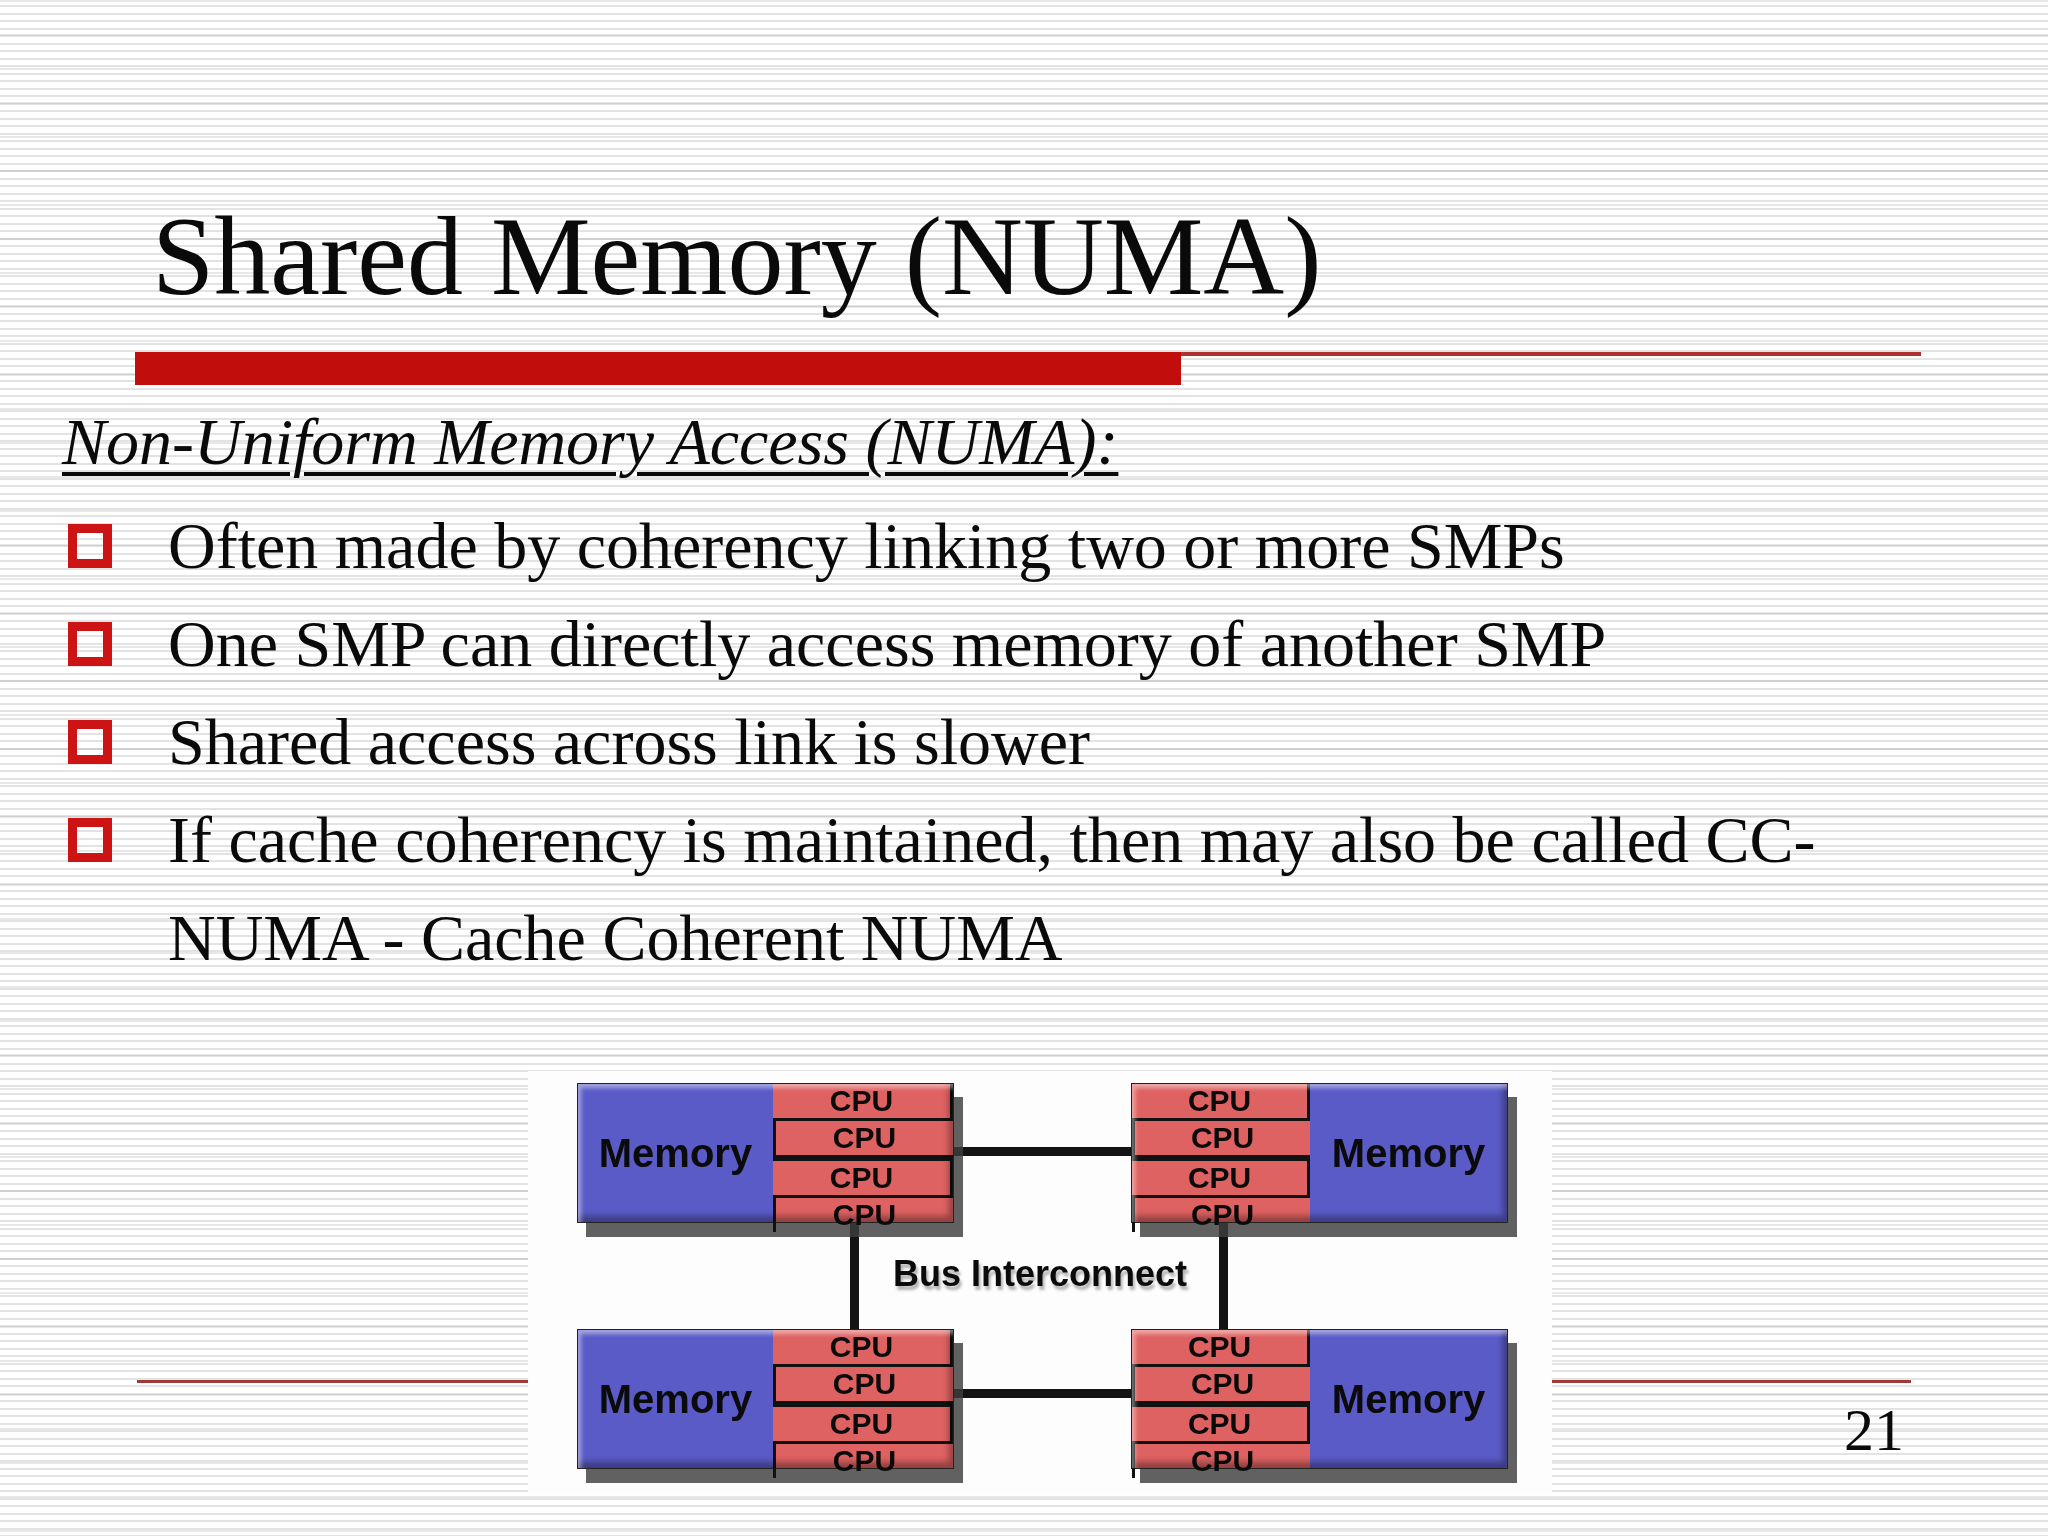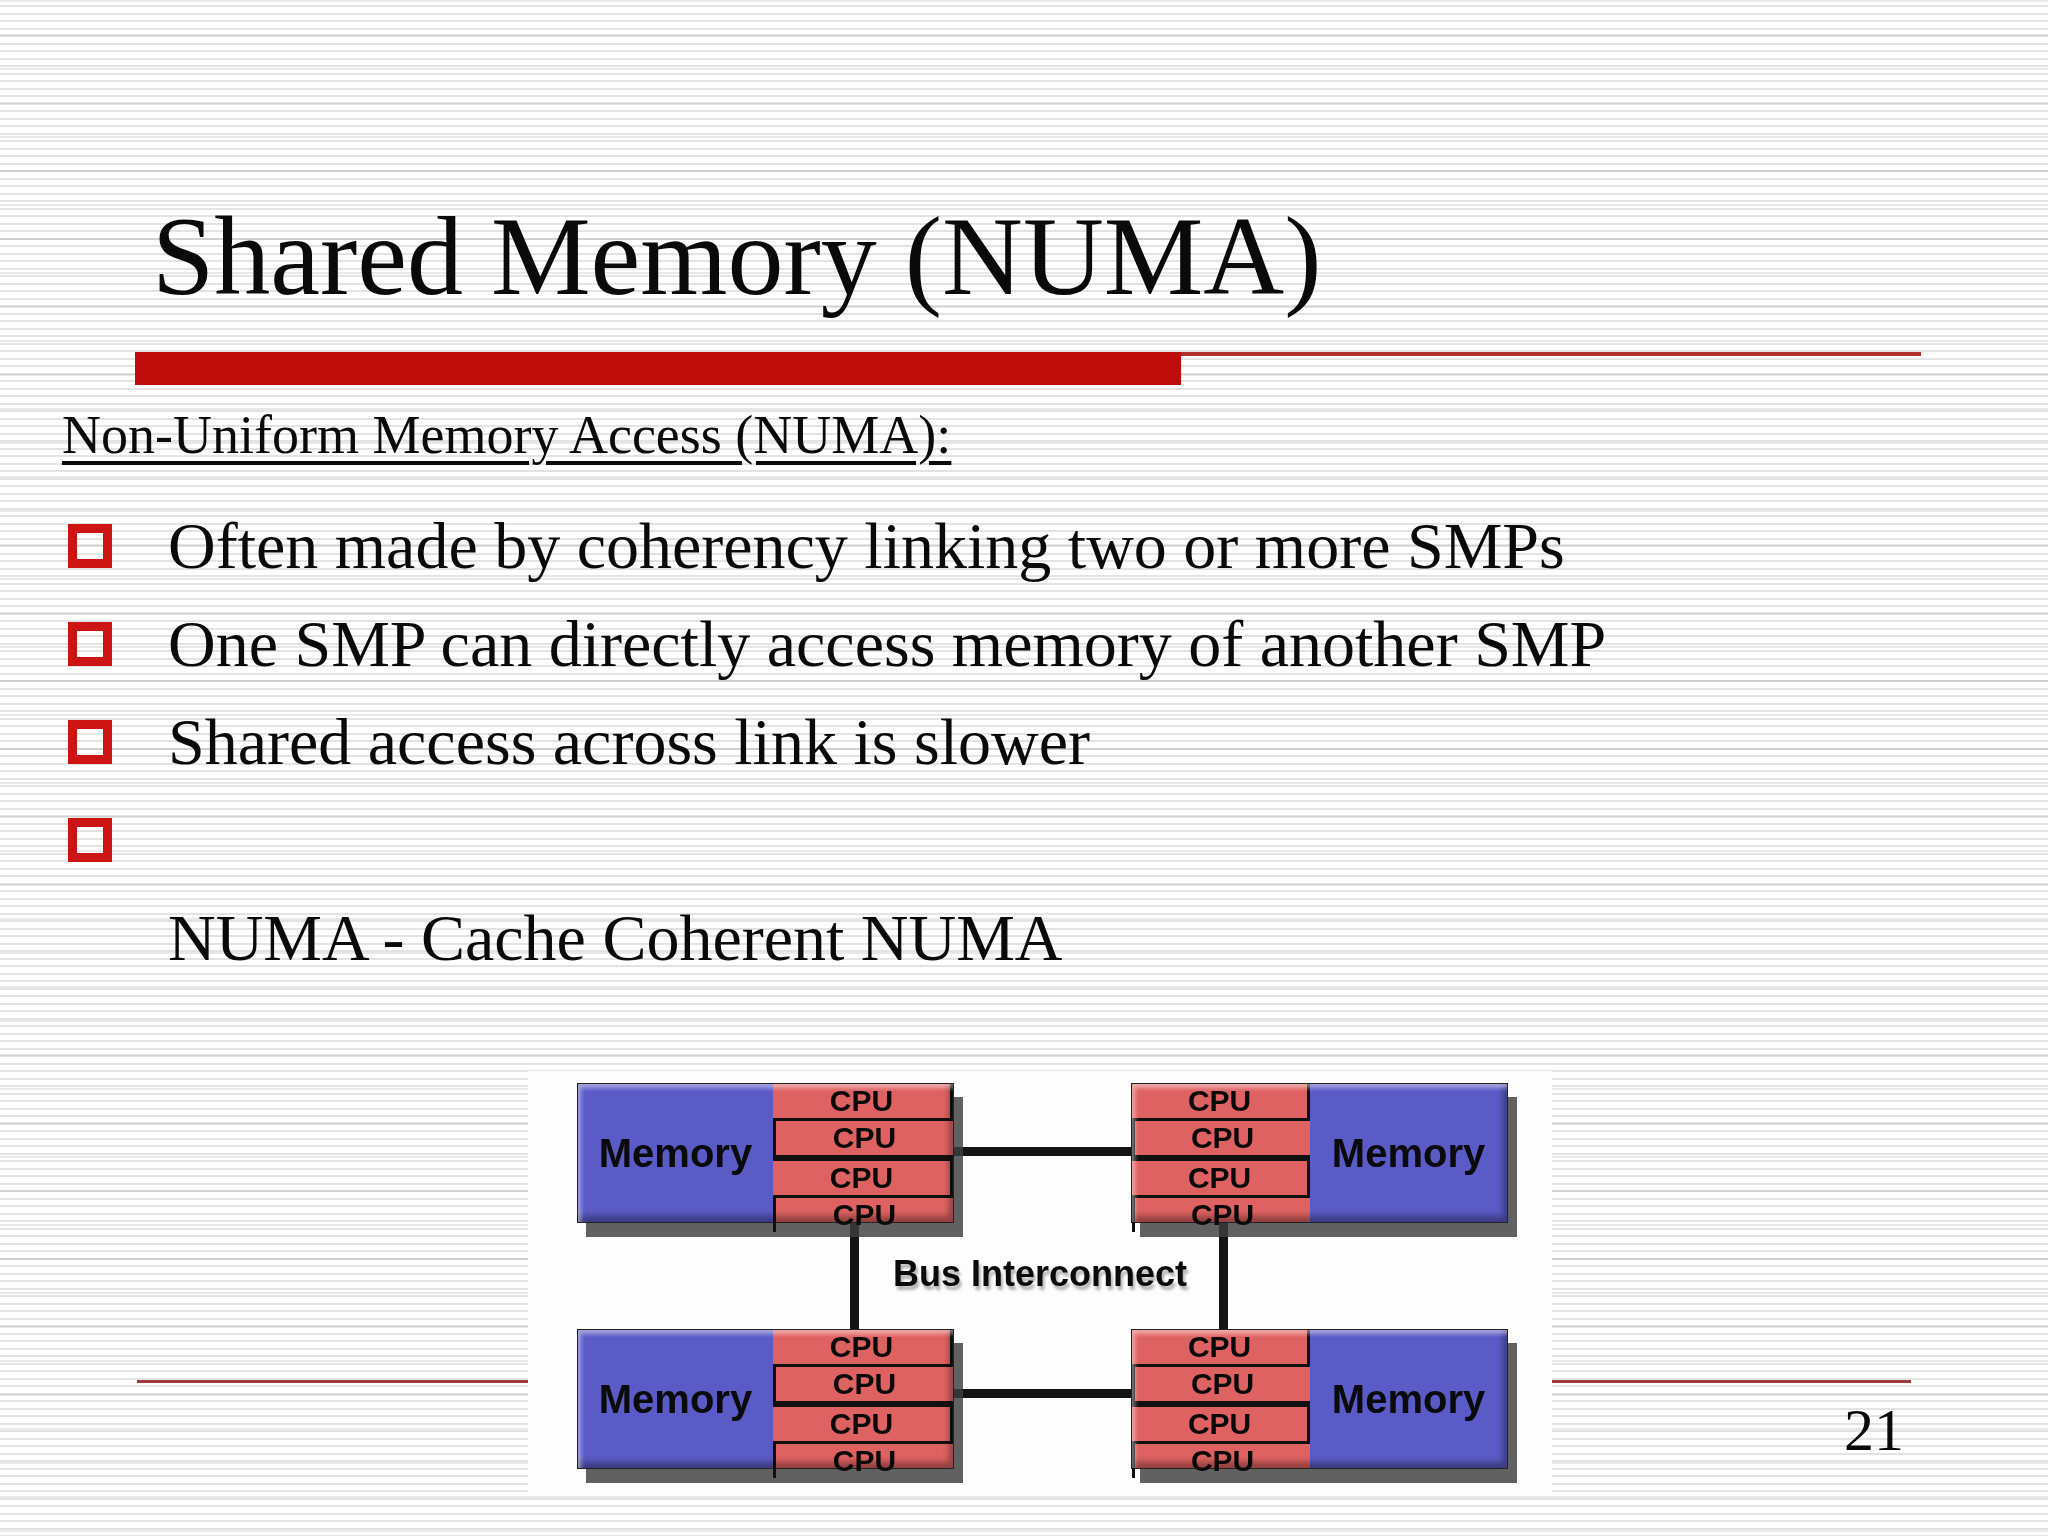--- a/index.html
+++ b/index.html
@@ -23,24 +23,25 @@
   .rule-thin{
     position:absolute;left:135px;top:352px;width:1786px;height:4px;
     background:#b03030;
   }
   .rule-bar{
     position:absolute;left:135px;top:352px;width:1046px;height:33px;
     background:#c20d0d;
   }
   .heading{
     position:absolute;left:62px;top:404px;
-    font-size:54px;white-space:nowrap;
+    font-size:66px;white-space:nowrap;
     text-decoration:underline;
     text-decoration-thickness:4px;
     text-underline-offset:8px;
+    font-style:italic;
   }
   .bullets{
     position:absolute;left:62px;top:497px;width:1920px;
   }
   .brow{
     position:relative;
     min-height:98px;
     padding-left:106px;
     font-size:66px;
     line-height:98px;
@@ -135,20 +136,21 @@
     <div class="brow">
       <span class="marker"></span>
       <span class="btext">One SMP can directly access memory of another SMP</span>
     </div>
     <div class="brow">
       <span class="marker"></span>
       <span class="btext">Shared access across link is slower</span>
     </div>
     <div class="brow">
       <span class="marker"></span>
+      <span class="btext">If cache coherency is maintained, then may also be called CC-</span>
     </div>
     <div class="brow">
       <span class="btext">NUMA - Cache Coherent NUMA</span>
     </div>
   </div>
 
   <div class="footer-rule"></div>
 
   <div class="panel">
 

